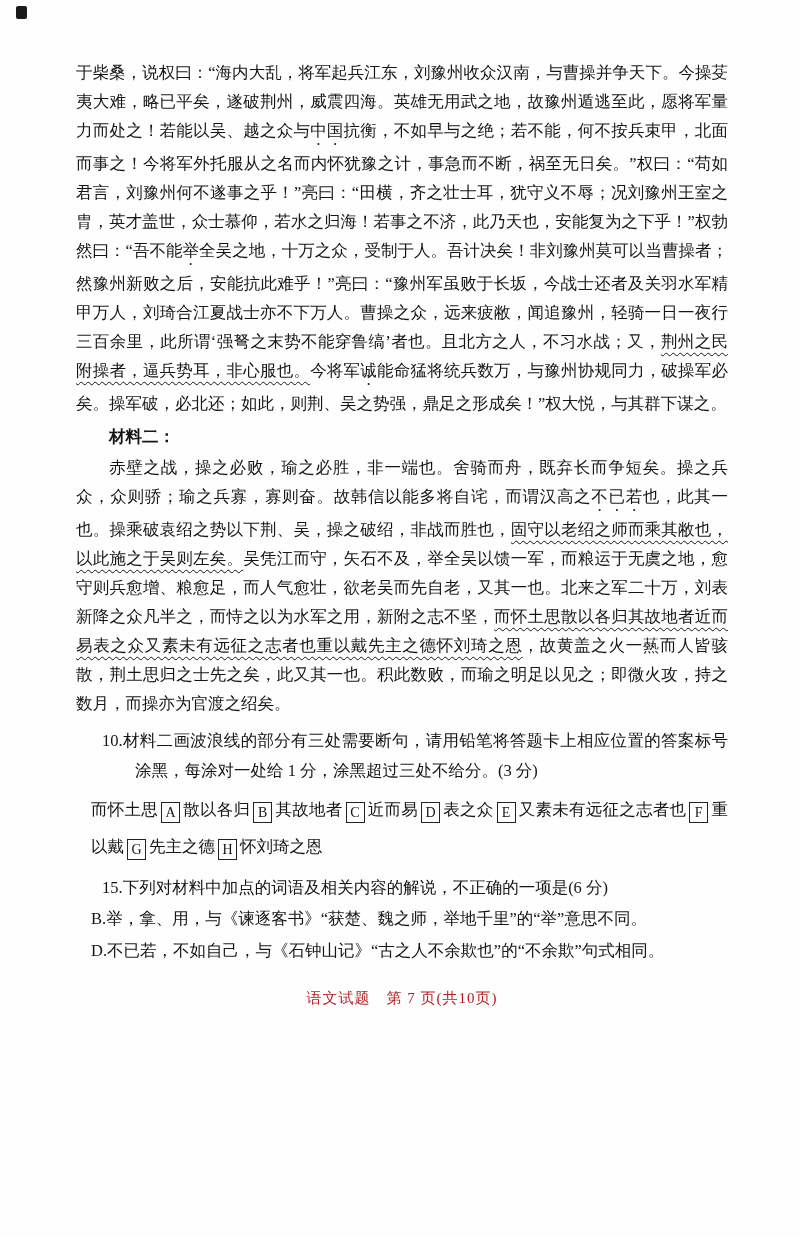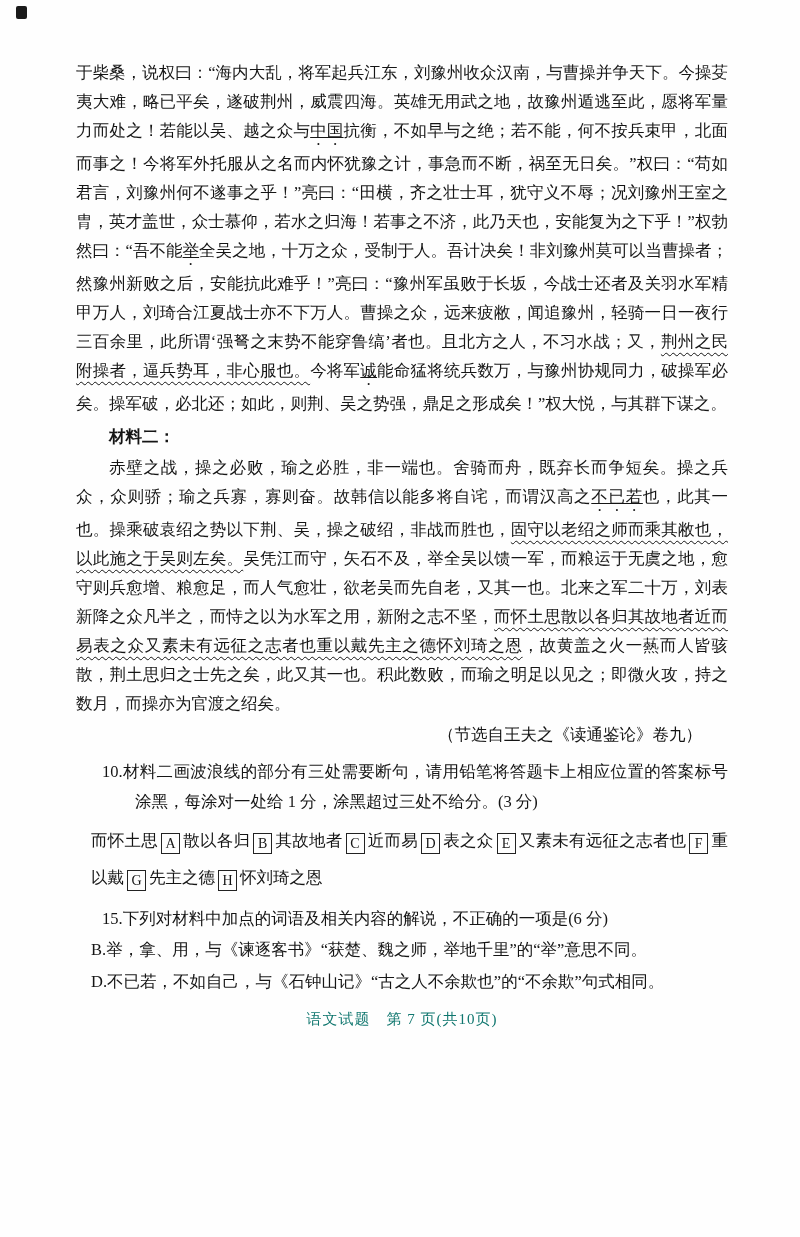--- a/index.html
+++ b/index.html
@@ -25,21 +25,20 @@
     font-size: 16.5px;
     line-height: 29px;
     text-align: justify;
   }
   p { margin: 0; }
   .dots {
     -webkit-text-emphasis: dot;
     -webkit-text-emphasis-position: under;
     text-emphasis: dot;
     text-emphasis-position: under right;
-    text-decoration: underline;
   }
   .wavy {
     text-decoration: underline;
     text-decoration-style: wavy;
     text-decoration-thickness: 1px;
     text-underline-offset: 5px;
   }
   .attribution {
     text-align: right;
     padding-right: 26px;
@@ -74,43 +73,42 @@
     font-size: 14px;
     margin: 0 3px;
     vertical-align: -2px;
     text-indent: 0;
   }
   .option {
     padding-left: 33px;
     line-height: 31.5px;
   }
   .page-footer {
-    margin-top: 8px;
+    margin-top: 18px;
     text-align: center;
     font-size: 15px;
     letter-spacing: 1px;
-    color: #0f766e;
+    color: #b91c1c;
   }
 </style>
 </head>
 <body>
 
 <div class="sheet">
   <div class="scan-mark"></div>
 
   <div class="content">
 
     <p class="body-text"><span>于柴桑，说权曰：“海内大乱，将军起兵江东，刘豫州收众汉南，与曹操并争天下。今操芟夷大难，略已平矣，遂破荆州，威震四海。英雄无用武之地，故豫州遁逃至此，愿将军量力而处之！若能以吴、越之众与</span><span class="dots">中国</span><span>抗衡，不如早与之绝；若不能，何不按兵束甲，北面而事之！今将军外托服从之名而内怀犹豫之计，事急而不断，祸至无日矣。”权曰：“苟如君言，刘豫州何不遂事之乎！”亮曰：“田横，齐之壮士耳，犹守义不辱；况刘豫州王室之胄，英才盖世，众士慕仰，若水之归海！若事之不济，此乃天也，安能复为之下乎！”权勃然曰：“吾不能</span><span class="dots">举</span><span>全吴之地，十万之众，受制于人。吾计决矣！非刘豫州莫可以当曹操者；然豫州新败之后，安能抗此难乎！”亮曰：“豫州军虽败于长坂，今战士还者及关羽水军精甲万人，刘琦合江夏战士亦不下万人。曹操之众，远来疲敝，闻追豫州，轻骑一日一夜行三百余里，此所谓‘强弩之末势不能穿鲁缟’者也。且北方之人，不习水战；又，</span><span class="wavy">荆州之民附操者，逼兵势耳，非心服也。</span><span>今将军</span><span class="dots">诚</span><span>能命猛将统兵数万，与豫州协规同力，破操军必矣。操军破，必北还；如此，则荆、吴之势强，鼎足之形成矣！”权大悦，与其群下谋之。</span></p>
 
 
     <p class="material-heading">材料二：</p>
 
     <p class="body-text indented"><span>赤壁之战，操之必败，瑜之必胜，非一端也。舍骑而舟，既弃长而争短矣。操之兵众，众则骄；瑜之兵寡，寡则奋。故韩信以能多将自诧，而谓汉高之</span><span class="dots">不已若</span><span>也，此其一也。操乘破袁绍之势以下荆、吴，操之破绍，非战而胜也，</span><span class="wavy">固守以老绍之师而乘其敝也，以此施之于吴则左矣。</span><span>吴凭江而守，矢石不及，举全吴以馈一军，而粮运于无虞之地，愈守则兵愈增、粮愈足，而人气愈壮，欲老吴而先自老，又其一也。北来之军二十万，刘表新降之众凡半之，而恃之以为水军之用，新附之志不坚，</span><span class="wavy">而怀土思散以各归其故地者近而易表之众又素未有远征之志者也重以戴先主之德怀刘琦之恩</span><span>，故黄盖之火一爇而人皆骇散，荆土思归之士先之矣，此又其一也。积此数败，而瑜之明足以见之；即微火攻，持之数月，而操亦为官渡之绍矣。</span></p>
 
-    <p class="attribution">（节选自王夫之《读通鉴论》卷九）</p>
 
     <div class="question">
       <p class="q-text"><span>10.</span><span>材料二画波浪线的部分有三处需要断句，请用铅笔将答题卡上相应位置的答案标号涂黑，每涂对一处给 1 分，涂黑超过三处不给分。(3 分)</span></p>
       <p class="answer-line"><span>而怀土思</span><span class="ltr-box">A</span><span>散以各归</span><span class="ltr-box">B</span><span>其故地者</span><span class="ltr-box">C</span><span>近而易</span><span class="ltr-box">D</span><span>表之众</span><span class="ltr-box">E</span><span>又素未有远征之志者也</span><span class="ltr-box">F</span><span>重以戴</span><span class="ltr-box">G</span><span>先主之德</span><span class="ltr-box">H</span><span>怀刘琦之恩</span></p>
     </div>
 
     <div class="question">
       <p class="q-text"><span>15.</span><span>下列对材料中加点的词语及相关内容的解说，不正确的一项是(6 分)</span></p>
       <p class="option">B.举，拿、用，与《谏逐客书》“获楚、魏之师，举地千里”的“举”意思不同。</p>
       <p class="option">D.不已若，不如自己，与《石钟山记》“古之人不余欺也”的“不余欺”句式相同。</p>

